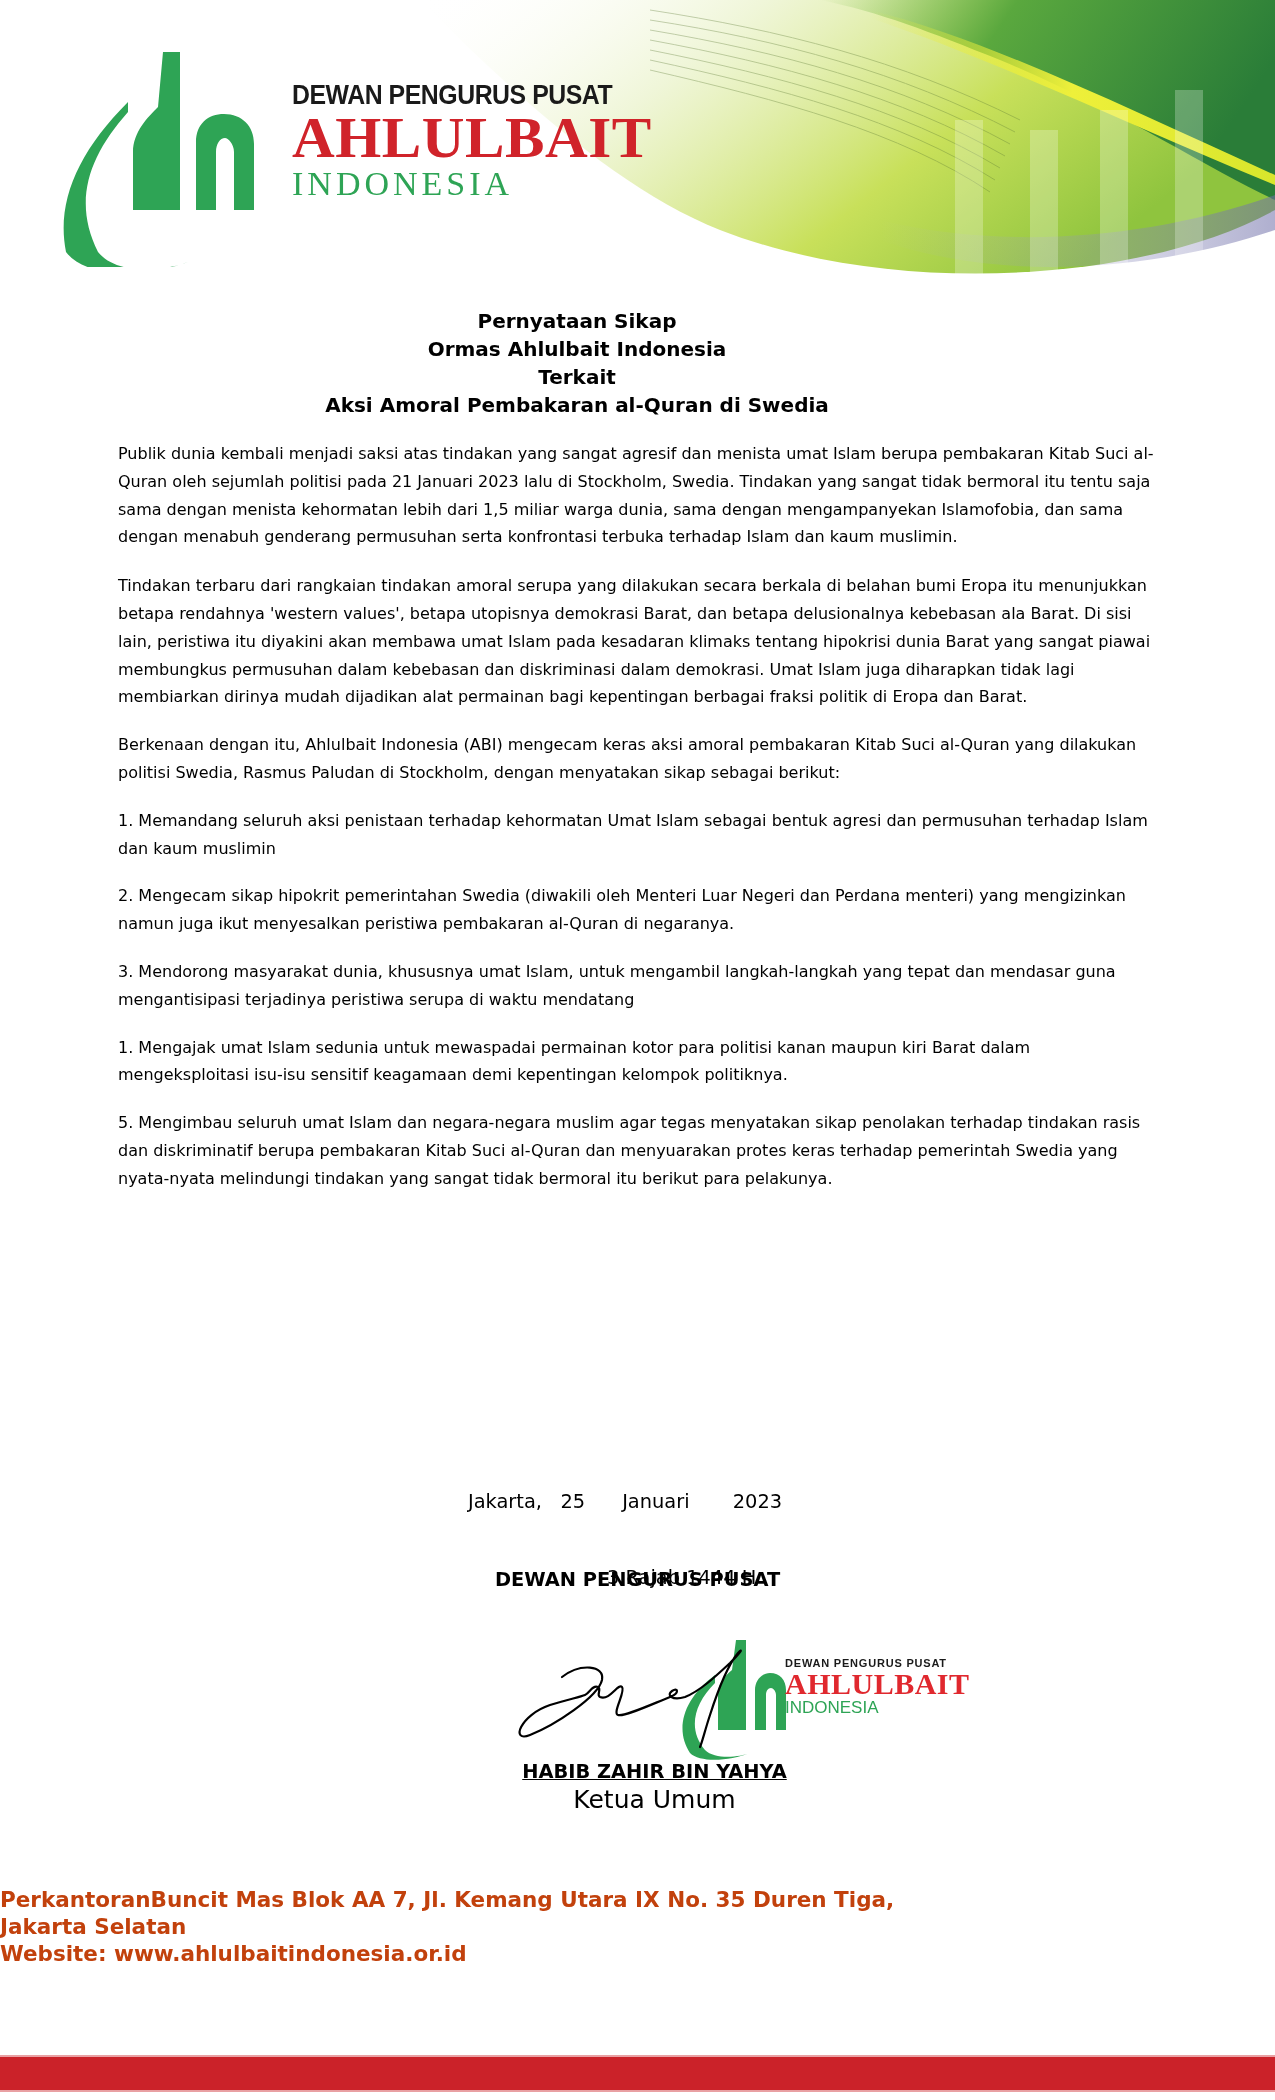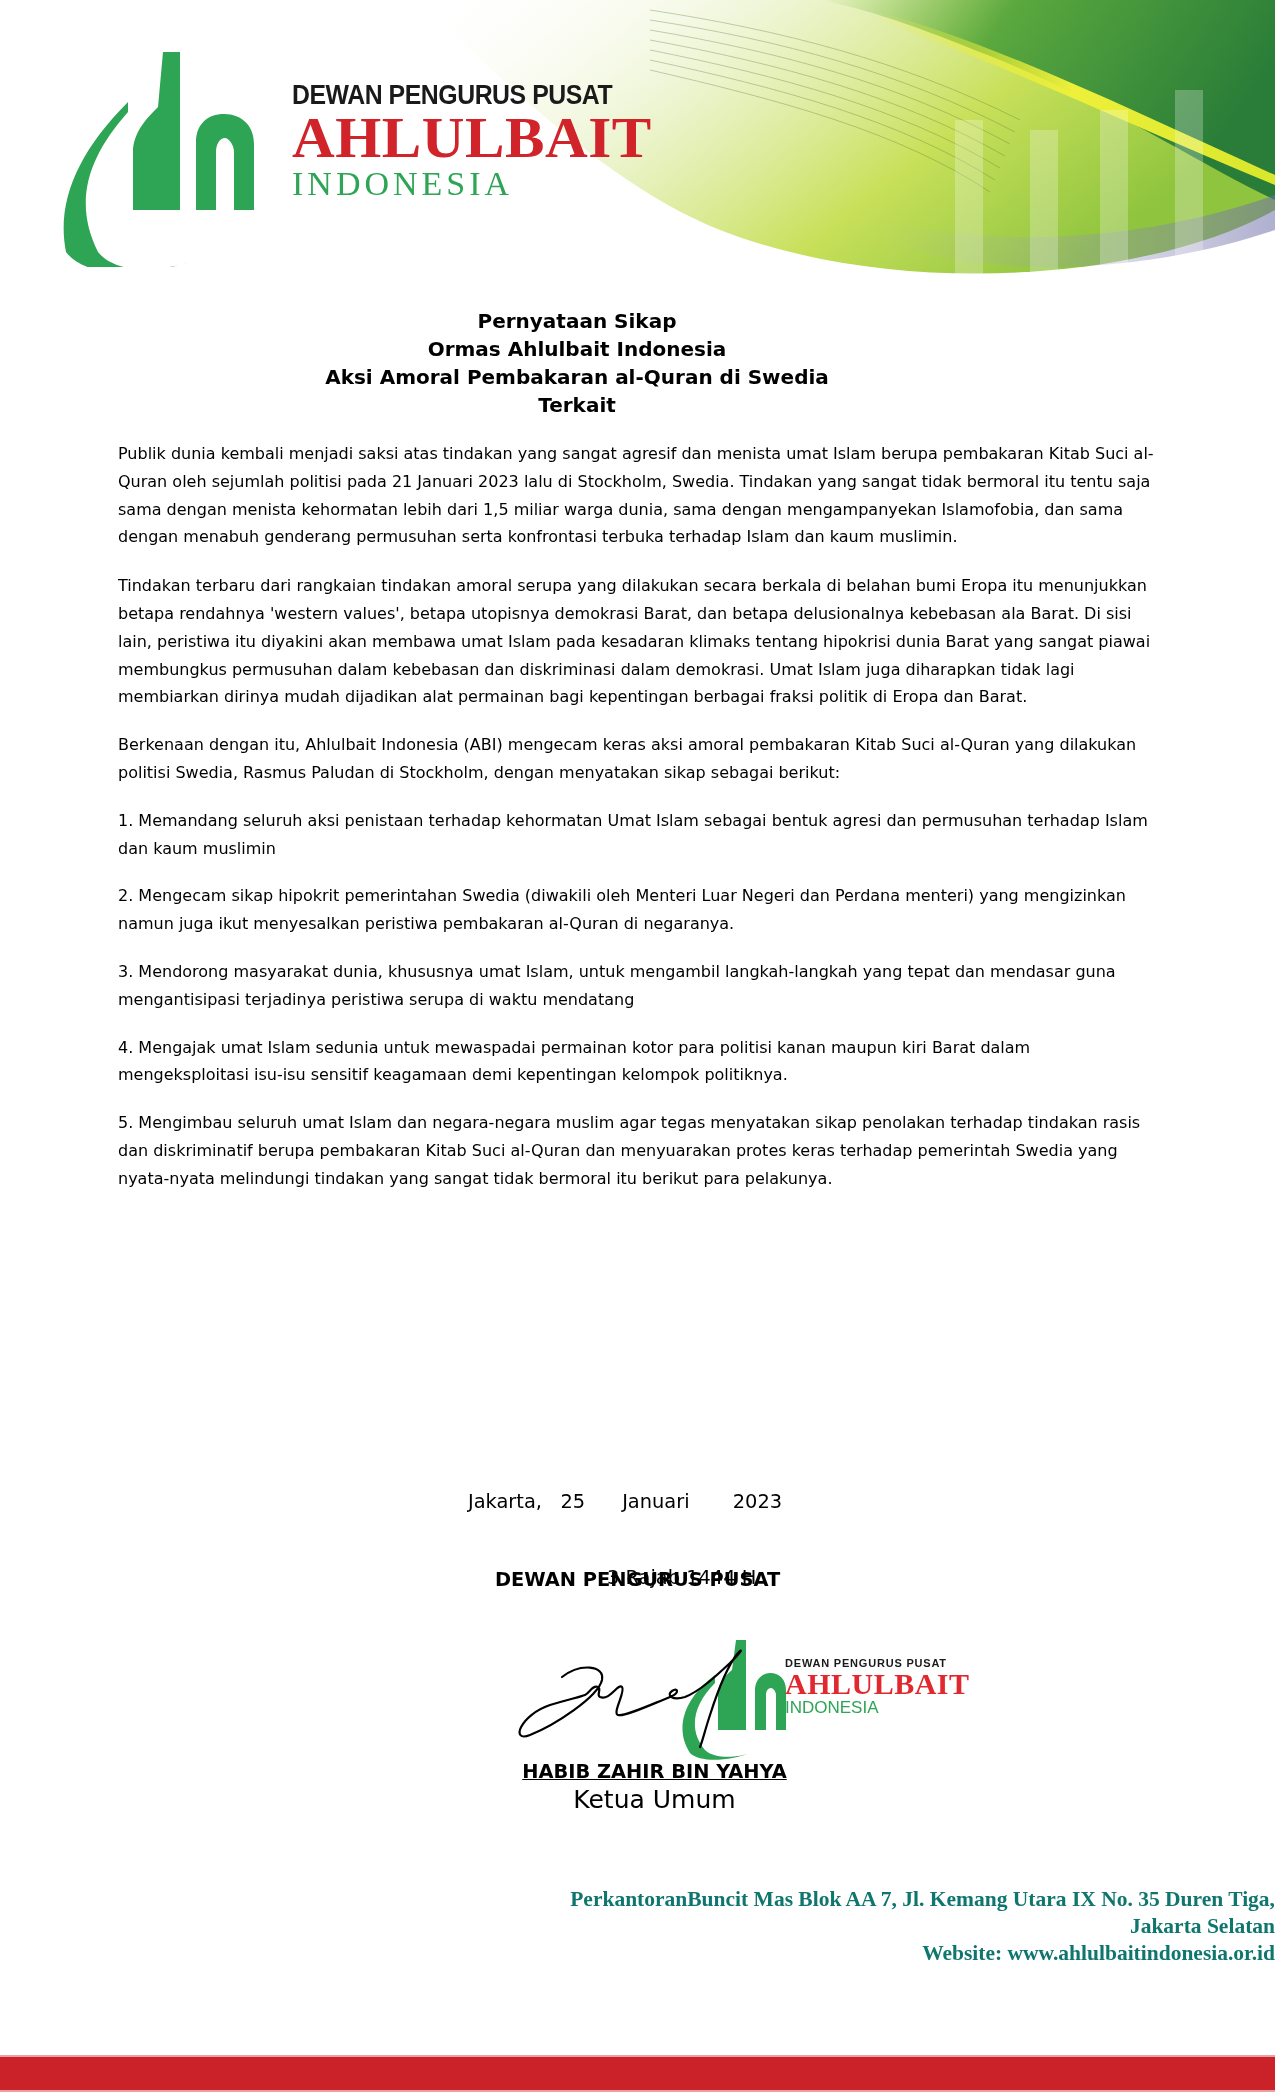--- a/index.html
+++ b/index.html
@@ -36,21 +36,21 @@
   .stamp-text { position: absolute; left: 785px; top: 1657px; }
   .stamp-dpp { font-family: "Liberation Sans", sans-serif; font-weight: bold; font-size: 11px; color: #1a1a1a; letter-spacing: 0.8px; line-height: 13px; white-space: nowrap; }
   .stamp-ahl { font-family: "Liberation Serif", serif; font-weight: bold; font-size: 30px; color: #e0282e; line-height: 28px; white-space: nowrap; letter-spacing: 0.5px; }
   .stamp-ind { font-family: "Liberation Sans", sans-serif; font-size: 17px; color: #2ea455; line-height: 20px; white-space: nowrap; }
 
   .signer-block { position: absolute; left: 17px; top: 1758px; width: 1275px; text-align: center; }
   .signer-name { font-weight: bold; font-size: 19.4px; line-height: 28px; text-decoration: underline; display: inline-block; }
   .signer-title { font-size: 25px; line-height: 28px; display: block; }
 
   
-  .footer { position: absolute; left: 0; top: 1886px; width: 1275px; text-align: right; color: #0f766e; font-weight: bold; font-size: 21.5px; line-height: 27px; font-family: Liberation Serif, serif; }
+  .footer { position: absolute; left: 0; top: 1886px; width: 1275px; text-align: left; color: #c2410c; font-weight: bold; font-size: 21.5px; line-height: 27px; }
   .footer-line { display: block; }
   .red-bar { position: absolute; left: 0; top: 2055px; width: 1275px; height: 37px; background: #cb2229; border-top: 2px solid #e9a0a3; border-bottom: 2px solid #e9a0a3; }
 </style>
 </head>
 <body>
 
 <div class="header">
   <svg class="header-swoosh" viewBox="0 0 1275 300" preserveAspectRatio="none">
     <defs>
       <linearGradient id="gA" x1="0" y1="0" x2="1" y2="0.4">
@@ -104,32 +104,32 @@
   <div class="logo-text">
     <div class="logo-dpp">DEWAN PENGURUS PUSAT</div>
     <div class="logo-ahlulbait">AHLULBAIT</div>
     <div class="logo-indonesia">INDONESIA</div>
   </div>
 </div>
 
 <div class="title-block">
   <span class="title-line">Pernyataan Sikap</span>
   <span class="title-line">Ormas Ahlulbait Indonesia</span>
+  <span class="title-line">Terkait</span>
   <span class="title-line">Aksi Amoral Pembakaran al-Quran di Swedia</span>
-  <span class="title-line">Terkait</span>
 </div>
 
 <div class="content">
   <p class="para p1">Publik dunia kembali menjadi saksi atas tindakan yang sangat agresif dan menista umat Islam berupa pembakaran Kitab Suci al-Quran oleh sejumlah politisi pada 21 Januari 2023 lalu di Stockholm, Swedia. Tindakan yang sangat tidak bermoral itu tentu saja sama dengan menista kehormatan lebih dari 1,5 miliar warga dunia, sama dengan mengampanyekan Islamofobia, dan sama dengan menabuh genderang permusuhan serta konfrontasi terbuka terhadap Islam dan kaum muslimin.</p>
   <p class="para">Tindakan terbaru dari  rangkaian tindakan amoral serupa yang dilakukan secara berkala di belahan bumi Eropa itu menunjukkan betapa rendahnya  'western values', betapa utopisnya demokrasi Barat, dan betapa delusionalnya kebebasan ala Barat. Di sisi lain, peristiwa itu diyakini akan membawa umat Islam pada kesadaran klimaks tentang hipokrisi dunia Barat yang sangat piawai membungkus permusuhan dalam kebebasan dan diskriminasi dalam demokrasi. Umat Islam juga diharapkan tidak lagi membiarkan dirinya mudah dijadikan alat permainan bagi kepentingan berbagai fraksi politik di Eropa dan Barat.</p>
   <p class="para">Berkenaan dengan itu, Ahlulbait Indonesia (ABI) mengecam keras aksi amoral pembakaran Kitab Suci al-Quran yang dilakukan politisi Swedia, Rasmus Paludan di Stockholm, dengan menyatakan sikap sebagai berikut:</p>
   <p class="para">1. Memandang seluruh aksi penistaan terhadap kehormatan Umat Islam sebagai bentuk agresi dan permusuhan terhadap Islam dan kaum muslimin</p>
   <p class="para">2. Mengecam sikap hipokrit pemerintahan Swedia (diwakili oleh Menteri Luar Negeri dan Perdana menteri) yang mengizinkan namun juga ikut menyesalkan peristiwa pembakaran al-Quran di negaranya.</p>
   <p class="para">3. Mendorong masyarakat dunia, khususnya umat Islam, untuk mengambil langkah-langkah yang tepat dan mendasar guna mengantisipasi terjadinya peristiwa serupa di waktu mendatang</p>
-  <p class="para">4. Mengajak umat Islam sedunia untuk mewaspadai permainan kotor para politisi kanan maupun kiri Barat dalam mengeksploitasi isu-isu sensitif keagamaan demi kepentingan kelompok politiknya.</p>
+  <p class="para">1. Mengajak umat Islam sedunia untuk mewaspadai permainan kotor para politisi kanan maupun kiri Barat dalam mengeksploitasi isu-isu sensitif keagamaan demi kepentingan kelompok politiknya.</p>
   <p class="para">5. Mengimbau seluruh umat Islam dan negara-negara muslim agar tegas menyatakan sikap penolakan terhadap tindakan rasis dan diskriminatif berupa pembakaran Kitab Suci al-Quran dan menyuarakan protes keras terhadap pemerintah Swedia yang nyata-nyata melindungi tindakan yang sangat tidak bermoral itu berikut para pelakunya.</p>
 </div>
 
 <div class="date-block">
   <span class="date-line">Jakarta, </span><span class="date-u">  25      Januari       2023</span>
 </div>
 <div class="hijri">3 Rajab 1444 H</div>
 
 <div class="org-block">
   <span class="org-line">DEWAN PENGURUS PUSAT</span>

